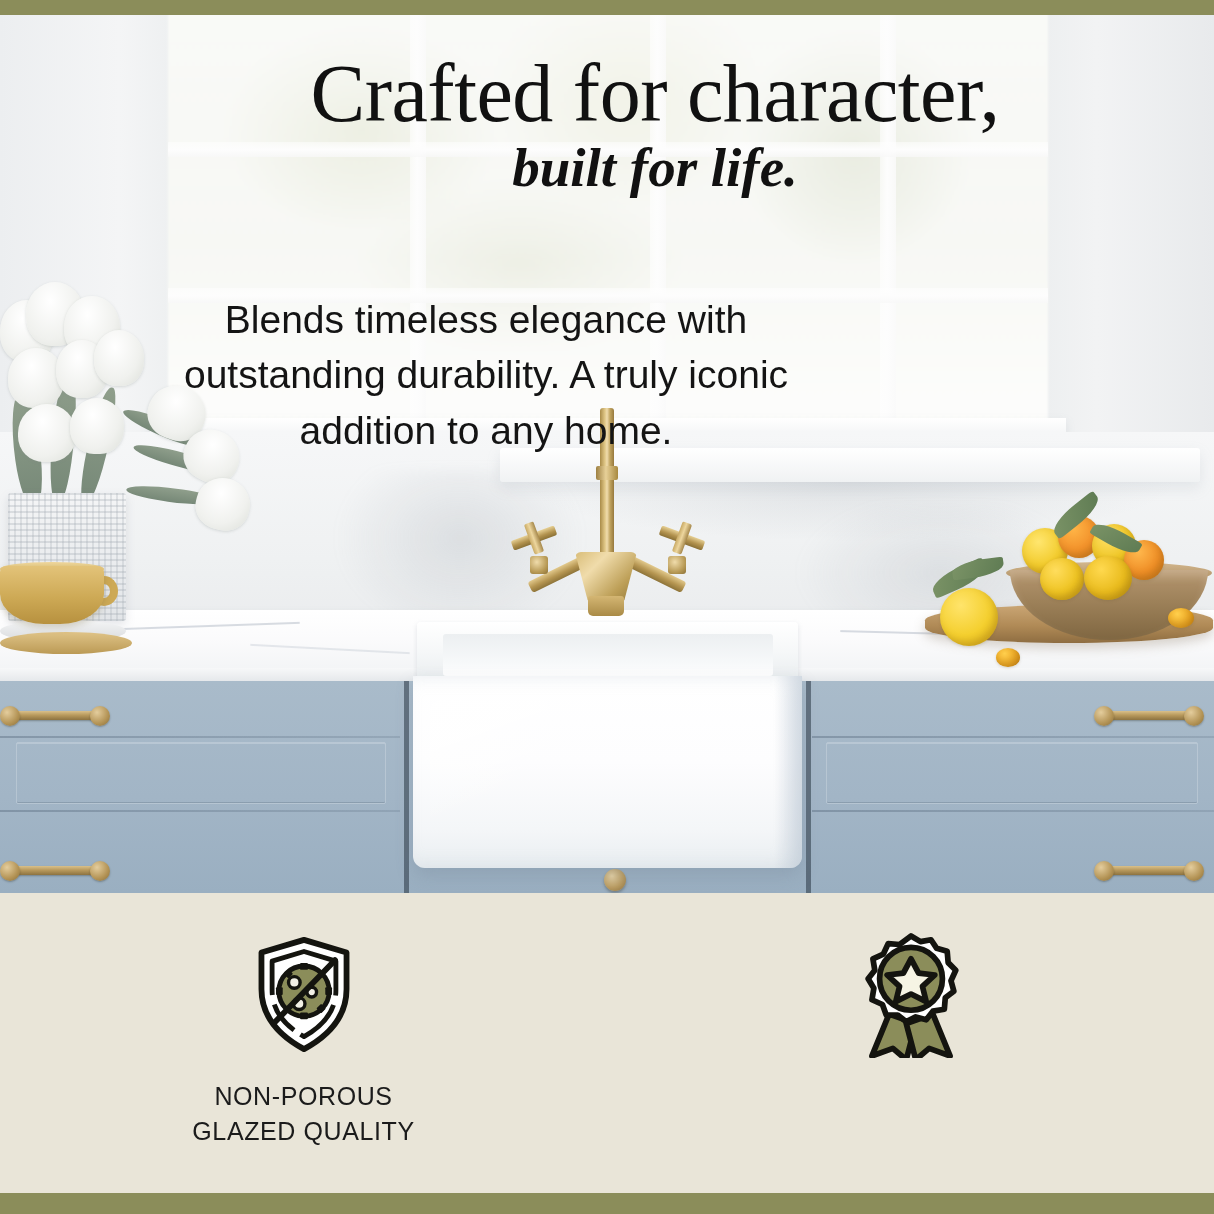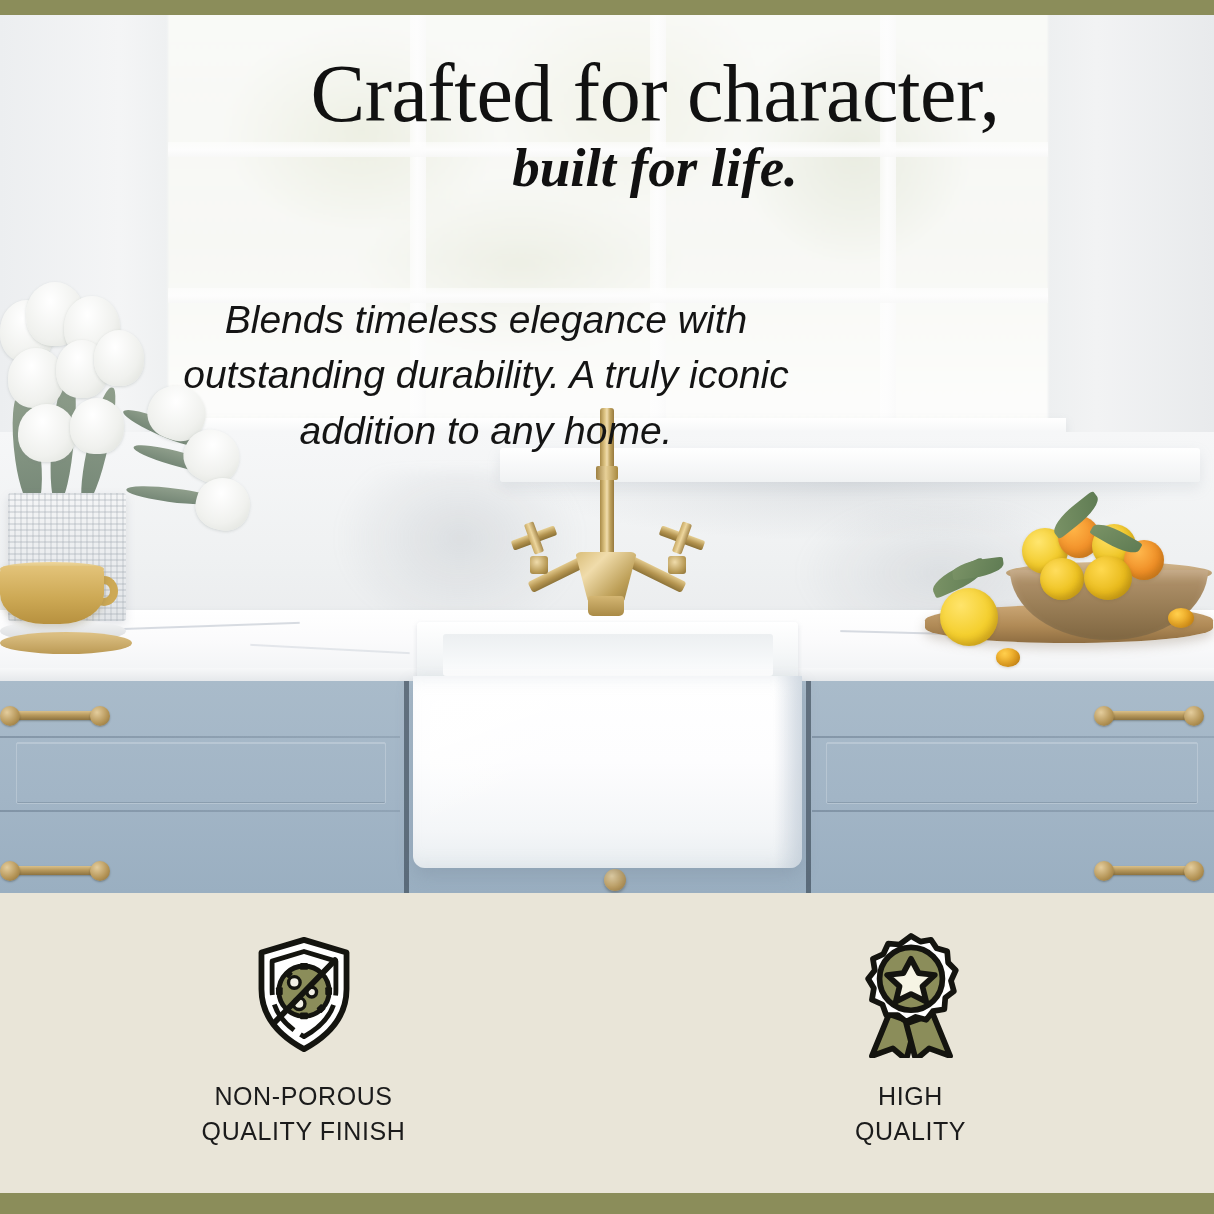--- a/index.html
+++ b/index.html
@@ -313,21 +313,20 @@
     font-style:italic; font-weight:bold;
     font-size:55px; line-height:1.18;
     color:#111111;
   }
   .subhead {
     position:absolute; left:0; top:292px; width:972px;
     text-align:center; z-index:25;
     font-size:39px; line-height:1.42;
     color:#141414;
     padding:0 120px;
-    font-style:italic;
   }
 
   
   .band {
     position:absolute; left:0; top:893px;
     width:1214px; height:300px;
     background:#e9e5d8;
     display:flex; z-index:30;
   }
   .feature {
@@ -491,34 +490,32 @@
               <rect x="74" y="74" width="7" height="7" rx="1" transform="rotate(-45 77 77)"></rect>
             </g>
             <circle cx="50" cy="50" r="6" fill="#f2f0e6" stroke="#14140f" stroke-width="3.5"></circle>
             <circle cx="68" cy="60" r="5" fill="#f2f0e6" stroke="#14140f" stroke-width="3.5"></circle>
             <circle cx="55" cy="72" r="6" fill="#f2f0e6" stroke="#14140f" stroke-width="3.5"></circle>
           </g>
           <line x1="30" y1="91" x2="92" y2="27" stroke="#14140f" stroke-width="6" stroke-linecap="round"></line>
         </svg>
       </div>
       <div class="feature-label">NON-POROUS
-QUALITY FINISH</div>
+GLAZED QUALITY</div>
     </div>
 
     <div class="feature">
       <div class="feature-icon">
         <svg viewBox="0 0 126 132" width="120" height="126" aria-hidden="true">
           <path d="M40 86 L22 130 L44 122 L58 134 L68 96 Z" fill="#8b8d5a" stroke="#14140f" stroke-width="6" stroke-linejoin="round"></path>
           <path d="M86 86 L104 130 L82 122 L68 134 L58 96 Z" fill="#8b8d5a" stroke="#14140f" stroke-width="6" stroke-linejoin="round"></path>
           <path d="M63 4
                    L73 10 L84 8 L90 17 L101 20 L102 32 L110 40 L105 51 L108 62 L99 69 L98 81 L86 83 L79 92 L68 89 L58 94 L49 87 L37 87 L33 76 L22 71 L24 59 L18 49 L25 40 L23 28 L34 23 L39 12 L51 13 Z" fill="#ffffff" stroke="#14140f" stroke-width="6" stroke-linejoin="round"></path>
           <circle cx="63" cy="49" r="33" fill="#8b8d5a" stroke="#14140f" stroke-width="6"></circle>
           <path d="M63 28 L71 43 L88 45 L75 57 L79 73 L63 65 L47 73 L51 57 L38 45 L55 43 Z" fill="#f6f4e4" stroke="#14140f" stroke-width="6" stroke-linejoin="round"></path>
         </svg>
       </div>
-      <div class="feature-label">HIGH
-QUALITY</div>
     </div>
 
   </div>
 
   <div class="rule-bottom"></div>
 </div>
 
 </body></html>

